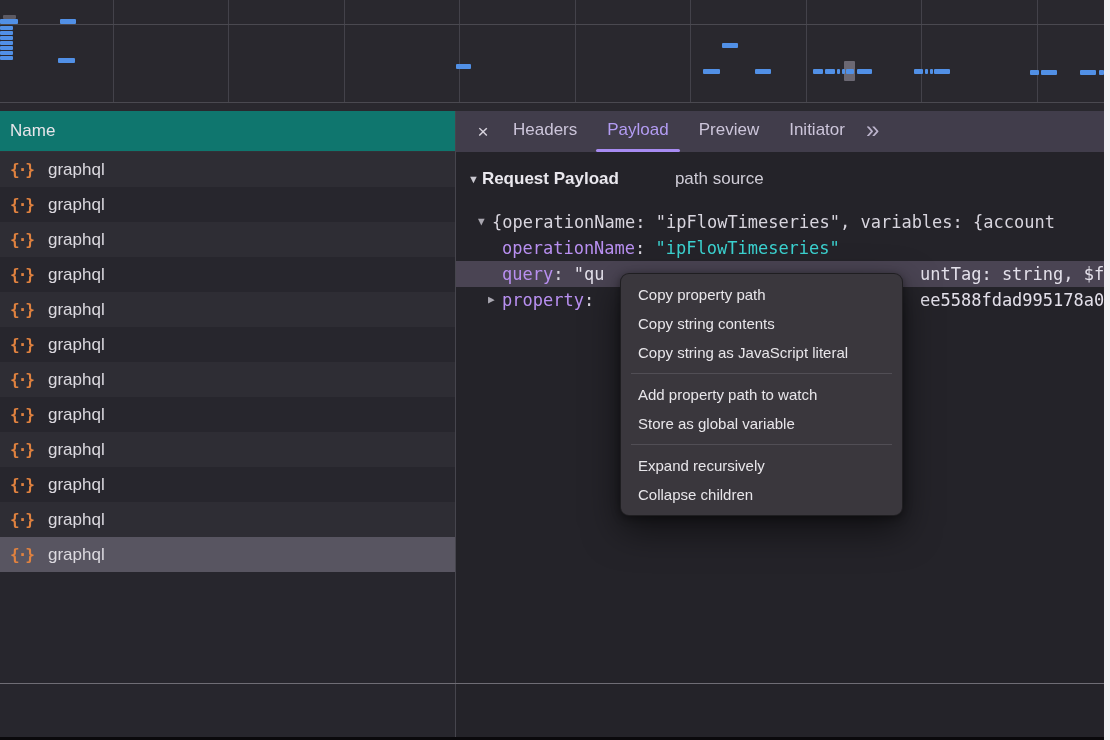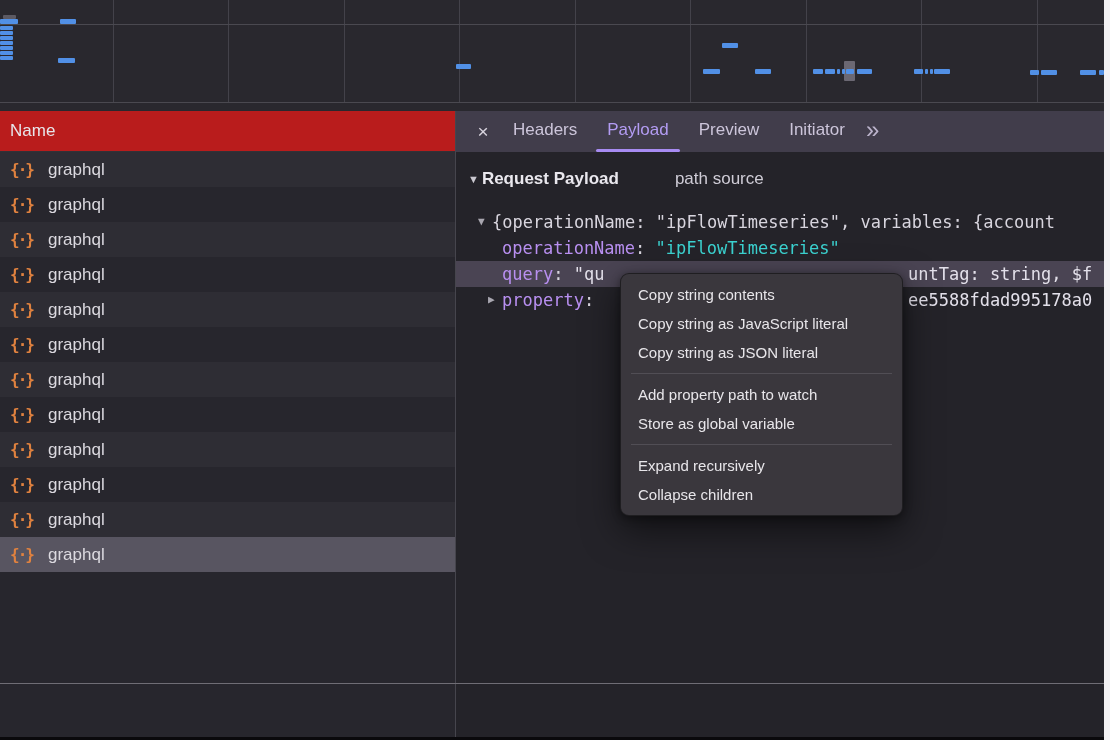--- a/index.html
+++ b/index.html
@@ -12,21 +12,21 @@
   
   .overview{ position:absolute; left:0; top:0; width:1104px; height:111px; background:#29282e; }
   .grid-v{ position:absolute; top:0; height:103px; width:1px; background:#43424a; }
   .grid-h{ position:absolute; left:0; width:1104px; height:1px; background:#4a4950; }
   .tl-bar{ position:absolute; border-radius:1px; background:#5190e6; }
   .tl-bar.gray{ background:#5c5a63; }
   .tl-marker{ position:absolute; background:#6b6873; border-radius:1px; }
   
   .name-header{
     position:absolute; left:0; top:111px; width:462px; height:41px;
-    background:#b91c1c; border-bottom:1px solid #323137;
+    background:#0f766e; border-bottom:1px solid #323137;
     color:#e7e5ea; font-size:17px; line-height:40px; padding-left:10px;
   }
   .net-list{ position:absolute; left:0; top:152px; width:455px; }
   .net-row{ height:35px; display:flex; align-items:center; padding-left:10px; background:#27262d; }
   .net-row.alt{ background:#2e2d34; }
   .net-row.selected{ background:#585561; }
   .req-icon{
     color:#e0823f; font-family:"DejaVu Sans Mono", monospace;
     font-size:16px; font-weight:bold; letter-spacing:-2px; margin-right:12px; width:26px;
   }
@@ -58,21 +58,21 @@
   .tree{ position:absolute; left:0; top:0; width:648px; font-family:"DejaVu Sans Mono", monospace; font-size:17px; }
   .trow{ position:absolute; left:0; width:648px; height:26px; line-height:26px; white-space:nowrap; overflow:hidden; }
   .trow.selected{ background:#4a4453; }
   .t-arrow{ position:absolute; font-size:11px; color:#a9a7b0; top:0; }
   .t-text{ position:absolute; top:0; }
   .preview-text{ color:#d8d5de; }
   .k{ color:#b88ff0; }
   .k::after{ content:":"; color:#d8d5de; }
   .v-str{ color:#3bd1cf; }
   .v-plain{ color:#e3e0ea; }
-  .frag-right{ position:absolute; left:452px; top:0; color:#e3e0ea; }
+  .frag-right{ position:absolute; left:464px; top:0; color:#e3e0ea; }
   
   .ctx-menu{
     position:absolute; left:620px; top:273px; width:283px; z-index:10;
     background:#3a373d; border-radius:9px; padding:6px 0;
     border:1px solid rgba(0,0,0,0.45);
     box-shadow:0 14px 36px rgba(0,0,0,0.55), 0 2px 8px rgba(0,0,0,0.4);
   }
   .ctx-item{
     height:29px; line-height:29px; margin:0 5px; padding:0 12px;
     border-radius:5px; color:#e8e6ea; font-size:15px; white-space:nowrap;
@@ -219,23 +219,23 @@
         </div>
       </div>
     </div>
   </div>
 
   <div class="hline683"></div>
   <div class="bottom-strip"></div>
   <div class="white-strip"></div>
 
   <div class="ctx-menu" id="ctxMenu">
+      <div class="ctx-item">Copy property path</div>
       <div class="ctx-item">Copy string contents</div>
       <div class="ctx-item">Copy string as JavaScript literal</div>
-      <div class="ctx-item">Copy string as JSON literal</div>
       <div class="ctx-sep"></div>
       <div class="ctx-item">Add property path to watch</div>
       <div class="ctx-item">Store as global variable</div>
       <div class="ctx-sep"></div>
       <div class="ctx-item">Expand recursively</div>
       <div class="ctx-item">Collapse children</div>
     </div>
 
 </div>
 

